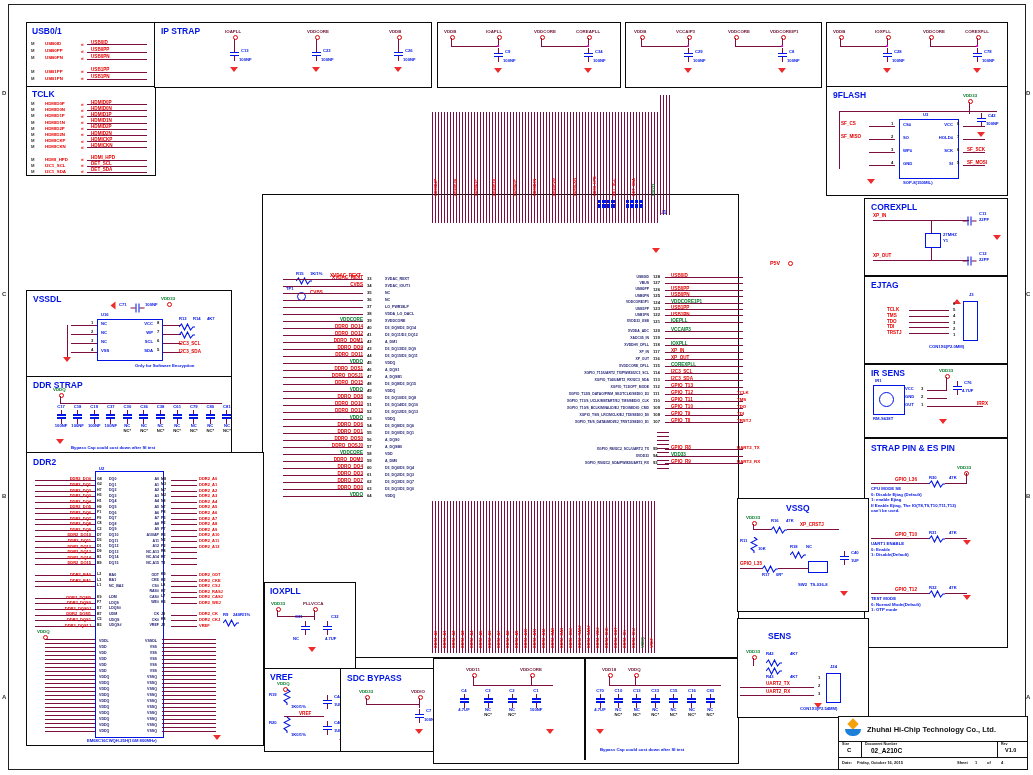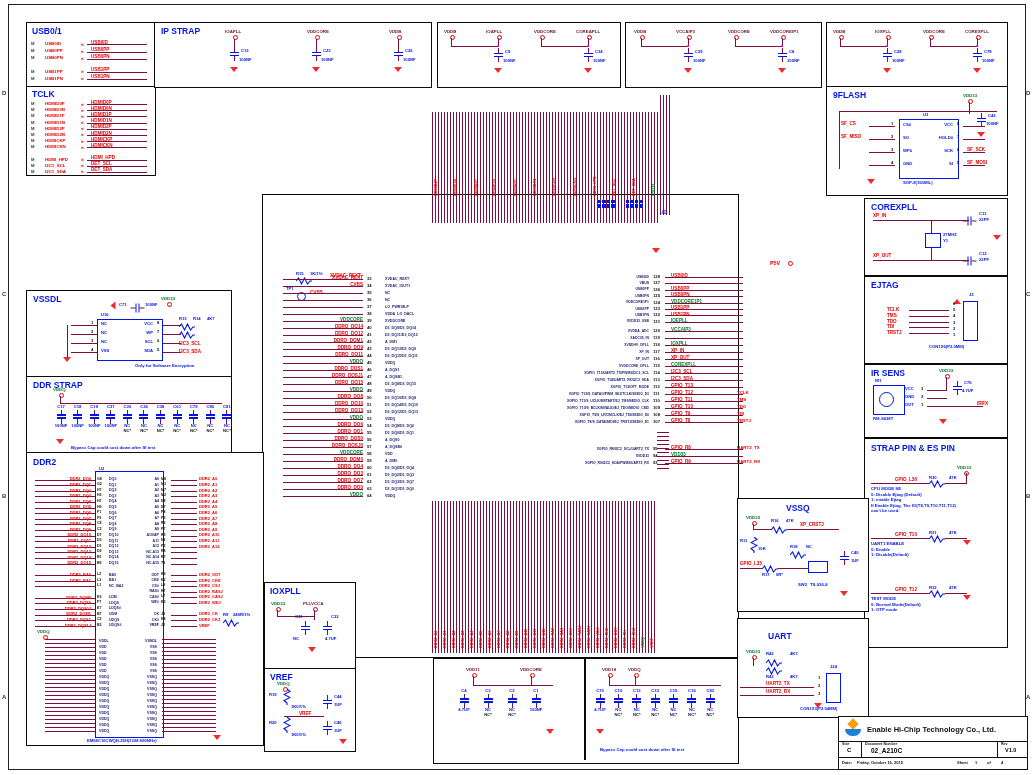--- a/index.html
+++ b/index.html
@@ -1686,20 +1686,37 @@
     <span class="cl" style="position:absolute;left:69px;top:34px">1UF</span>
     <div class="cap" style="position:absolute;left:58px;top:52px">
         <i class="b1"></i>
         <i class="b2"></i>
       </div>
     <span class="cl" style="position:absolute;left:69px;top:52px">C46</span>
     <span class="cl" style="position:absolute;left:69px;top:60px">1UF</span>
     <span class="gnd" style="left:74px;top:70px"></span>
   </div>
 
+  <div class="blk" style="left:340px;top:668px;width:132px;height:82px">
+    <span class="t" style="left:6px;top:4px">SDC BYPASS</span>
+    <span class="pnet green" style="position:absolute;left:18px;top:20px">VDD33</span>
+    <span class="pwr" style="left:24px;top:26px"></span>
+    <span class="pnet" style="position:absolute;left:70px;top:20px">VDDIO</span>
+    <span class="pwr" style="left:77px;top:26px"></span>
+    <i class="w" style="left:25px;top:29px;width:1px;height:6px"></i>
+    <i class="w" style="left:25px;top:35px;width:53px;height:1px"></i>
+    <i class="w" style="left:78px;top:29px;width:1px;height:10px"></i>
+    <div class="cap" style="position:absolute;left:74px;top:40px">
+        <i class="b1"></i>
+        <i class="b2"></i>
+      </div>
+    <span class="cl" style="position:absolute;left:85px;top:40px">C7</span>
+    <span class="cl" style="position:absolute;left:83px;top:49px">100NF</span>
+    <span class="gnd" style="left:74px;top:60px"></span>
+  </div>
 
   <div class="blk" style="left:433px;top:658px;width:304px;height:104px">
     <i style="position:absolute;left:150px;top:0;width:1.6px;height:100.8px;background:#0a0a0a"></i>
     <span class="pnet" style="position:absolute;left:32px;top:8px">VDD11</span>
     <span class="pwr" style="left:38px;top:14px"></span>
     <span class="pnet" style="position:absolute;left:86px;top:8px">VDDCORE</span>
     <span class="pwr" style="left:96px;top:14px"></span>
     <i class="w" style="left:39px;top:17px;width:1px;height:10px"></i>
     <i class="w" style="left:39px;top:26px;width:80px;height:1px"></i>
     <i class="w" style="left:97px;top:17px;width:1px;height:10px"></i>
@@ -1855,21 +1872,21 @@
     <div class="cap" style="position:absolute;left:102px;top:52px">
         <i class="b1"></i>
         <i class="b2"></i>
       </div>
     <span class="cl" style="position:absolute;left:113px;top:52px">C40</span>
     <span class="cl" style="position:absolute;left:113px;top:60px">1UF</span>
     <span class="gnd" style="left:102px;top:92px"></span>
   </div>
 
   <div class="blk" style="left:737px;top:618px;width:130px;height:98px">
-    <span class="t" style="left:30px;top:12px">UART</span>
+    <span class="t" style="left:30px;top:12px">SENS</span>
     <span class="pnet green" style="position:absolute;left:8px;top:30px">VDD33</span>
     <span class="pwr" style="left:14px;top:36px"></span>
     <i class="w" style="left:15px;top:39px;width:1px;height:8px"></i>
     <svg class="zzs" style="left:28px;top:40px" width="16" height="8">
         <polyline class="zz" points="0,4 2.5,1 5.5,7 8.5,1 11.5,7 14,4 16,4"></polyline>
       </svg>
     <svg class="zzs" style="left:28px;top:48px" width="16" height="8">
         <polyline class="zz" points="0,4 2.5,1 5.5,7 8.5,1 11.5,7 14,4 16,4"></polyline>
       </svg>
     <span class="cl" style="position:absolute;left:28px;top:33px">R42</span>
@@ -1886,21 +1903,21 @@
       <span class="pn" style="position:relative;height:8px">1</span>
       <span class="pn" style="position:relative;height:8px">2</span>
       <span class="pn" style="position:relative;height:8px">3</span>
       </div>
     <span class="gnd" style="left:76px;top:84px"></span>
     <span class="cl" style="position:absolute;left:62px;top:88px">CON1X3(P2.54MM)</span>
   </div>
 
   <div class="tb" style="left:838px;top:716px;width:188px;height:52px">
     <div class="logo" style="left:4px;top:3px"></div>
-    <span style="position:absolute;left:28px;top:8px;font-size:7.5px;font-weight:700;color:#111">Enable Hi-Chip Technology Co., Ltd.</span>
+    <span style="position:absolute;left:28px;top:8px;font-size:7.5px;font-weight:700;color:#111">Zhuhai Hi-Chip Technology Co., Ltd.</span>
     <i style="position:absolute;left:0;top:24px;width:188px;height:1px;background:#111"></i>
     <i style="position:absolute;left:22px;top:24px;width:1px;height:16px;background:#111"></i>
     <i style="position:absolute;left:158px;top:24px;width:1px;height:16px;background:#111"></i>
     <span class="pn" style="position:absolute;left:3px;top:25px;font-size:3.6px">Size</span>
     <span style="position:absolute;left:8px;top:30px;font-size:6px;font-weight:700">C</span>
     <span class="pn" style="position:absolute;left:26px;top:25px;font-size:3.6px">Document Number</span>
     <span style="position:absolute;left:32px;top:30px;font-size:6.5px;font-weight:700">02_A210C</span>
     <span class="pn" style="position:absolute;left:162px;top:25px;font-size:3.6px">Rev</span>
     <span style="position:absolute;left:166px;top:30px;font-size:5.5px;font-weight:700">V1.0</span>
     <i style="position:absolute;left:0;top:40px;width:188px;height:1px;background:#111"></i>

